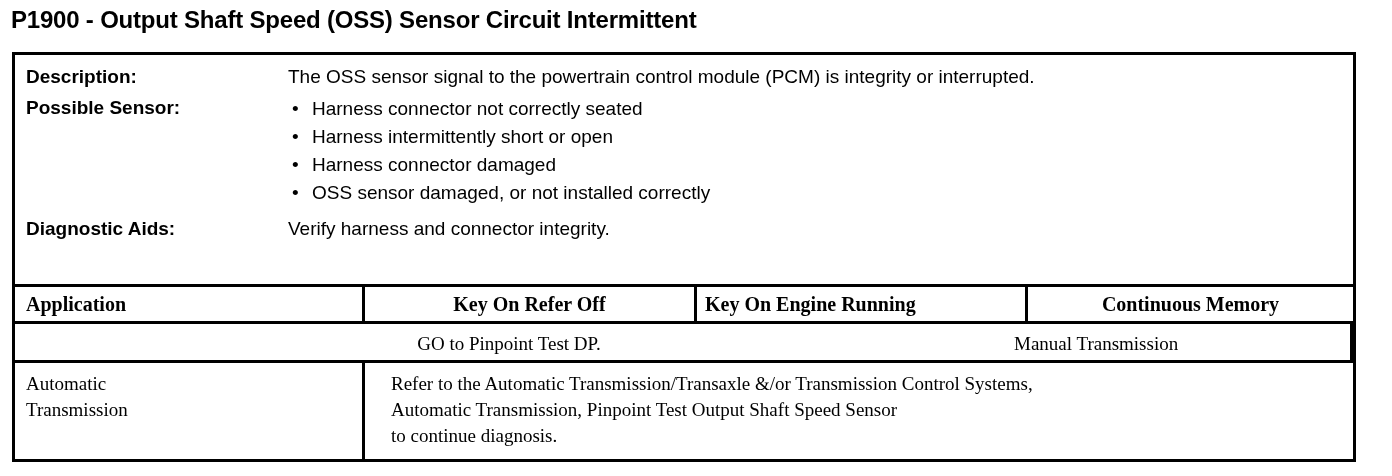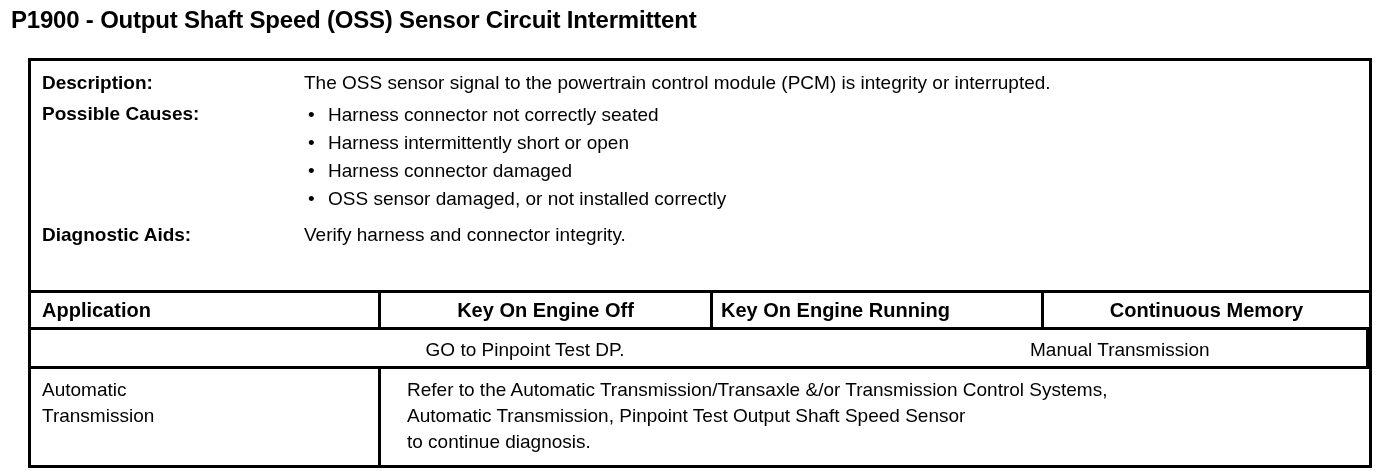--- a/index.html
+++ b/index.html
@@ -30,28 +30,27 @@
     font-size: 24px;
     font-weight: bold;
     letter-spacing: -0.2px;
     white-space: nowrap;
     line-height: 28px;
   }
 
   
   .sheet {
     position: absolute;
-    left: 28px;
+    left: 12px;
     top: 52px;
     width: 1344px;
     height: 410px;
     border: 3px solid #000;
     box-sizing: border-box;
     background: #fff;
-    margin-top: 6px;
   }
 
   
   .info-block {
     position: relative;
     box-sizing: border-box;
   }
   .info-row {
     display: flex;
     align-items: flex-start;
@@ -109,20 +108,21 @@
     height: 3px;
     background: #000;
   }
 
   
   .grid {
     position: absolute;
     left: 0;
     right: 0;
     bottom: 0;
+    font-family: Liberation Serif, serif;
   }
   .grid-row {
     display: flex;
     position: relative;
     box-sizing: border-box;
   }
   .grid-row + .grid-row { border-top: 3px solid #000; }
 
   .cell {
     box-sizing: border-box;
@@ -190,21 +190,21 @@
   <div class="sheet">
 
     <div class="info-block">
 
       <div class="info-row desc">
         <div class="info-label">Description:</div>
         <div class="info-value">The OSS sensor signal to the powertrain control module (PCM) is integrity or interrupted.</div>
       </div>
 
       <div class="info-row causes">
-        <div class="info-label">Possible Causes:</div>
+        <div class="info-label">Possible Sensor:</div>
         <div class="info-value">
           <ul class="cause-list">
             <li>
               <span class="bullet">•</span>
               <span>Harness connector not correctly seated</span>
             </li>
             <li>
               <span class="bullet">•</span>
               <span>Harness intermittently short or open</span>
             </li>
@@ -228,21 +228,21 @@
       </div>
 
     </div>
 
     <div class="grid">
 
       <div class="thick-divider" style="top:-3px;"></div>
 
       <div class="grid-row head-row">
         <div class="cell app">Application</div>
-        <div class="cell koeo">Key On Engine Off</div>
+        <div class="cell koeo">Key On Refer Off</div>
         <div class="cell koer">Key On Engine Running</div>
         <div class="cell contmem">Continuous Memory</div>
       </div>
 
       <div class="grid-row manual-row">
         <div class="cell merged">GO to Pinpoint Test DP.</div>
         <div class="cell app">Manual Transmission</div>
       </div>
 
       <div class="grid-row auto-row">

